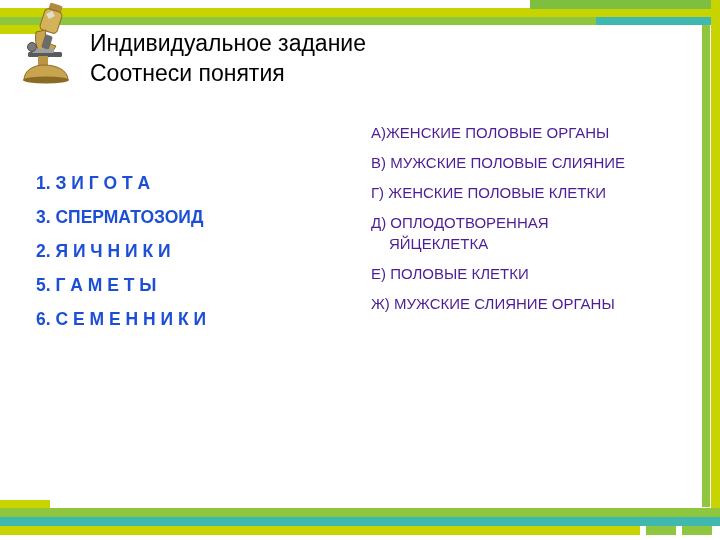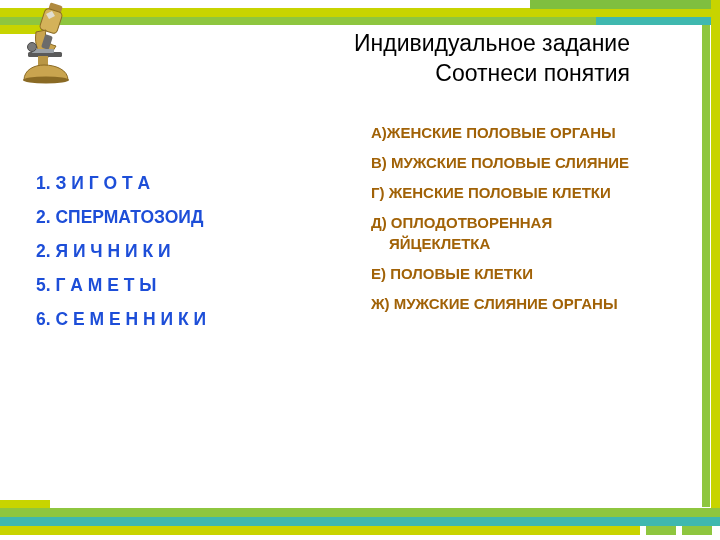--- a/index.html
+++ b/index.html
@@ -136,21 +136,21 @@
     width: 70px;
     height: 82px;
   }
 
   
   .title {
     position: absolute;
     left: 90px;
     top: 28px;
     width: 540px;
-    text-align: right;
+    text-align: left;
     color: #000000;
     font-size: 23px;
     line-height: 30px;
     font-weight: normal;
   }
   .title .line {
     display: block;
   }
 
   
@@ -170,22 +170,22 @@
   }
 
   .col-right {
     position: absolute;
     left: 371px;
     top: 122px;
     width: 265px;
   }
   .col-right .item {
     font-size: 15px;
-    font-weight: bold;
-    color: #a16207;
+    font-weight: normal;
+    color: #4c1d95;
     line-height: 21px;
     margin-bottom: 9px;
     padding-left: 18px;
     text-indent: -18px;
   }
 </style>
 </head>
 <body>
 
 <div class="slide">
@@ -238,21 +238,21 @@
     </svg>
   </div>
 
   <div class="title">
     <span class="line">Индивидуальное задание</span>
     <span class="line">Соотнеси понятия</span>
   </div>
 
   <div class="col-left">
     <div class="item">1. З И Г О Т А</div>
-    <div class="item">2. СПЕРМАТОЗОИД</div>
+    <div class="item">3. СПЕРМАТОЗОИД</div>
     <div class="item">2. Я И Ч Н И К И</div>
     <div class="item">5. Г А М Е Т Ы</div>
     <div class="item">6. С Е М Е Н Н И К И</div>
   </div>
 
   <div class="col-right">
     <div class="item">А)ЖЕНСКИЕ ПОЛОВЫЕ ОРГАНЫ</div>
     <div class="item">В) МУЖСКИЕ ПОЛОВЫЕ СЛИЯНИЕ</div>
     <div class="item">Г) ЖЕНСКИЕ ПОЛОВЫЕ КЛЕТКИ</div>
     <div class="item">Д) ОПЛОДОТВОРЕННАЯ ЯЙЦЕКЛЕТКА</div>

